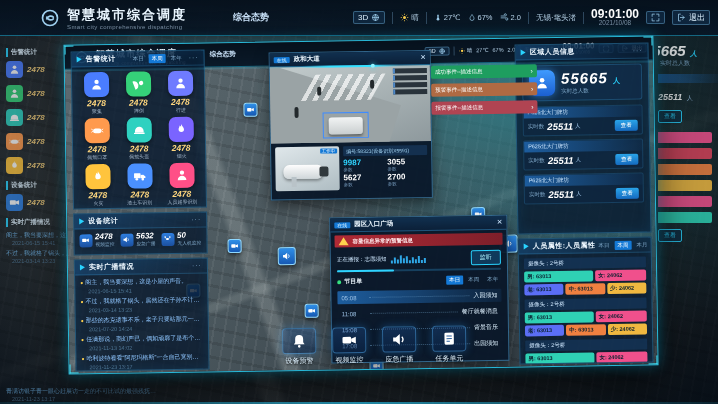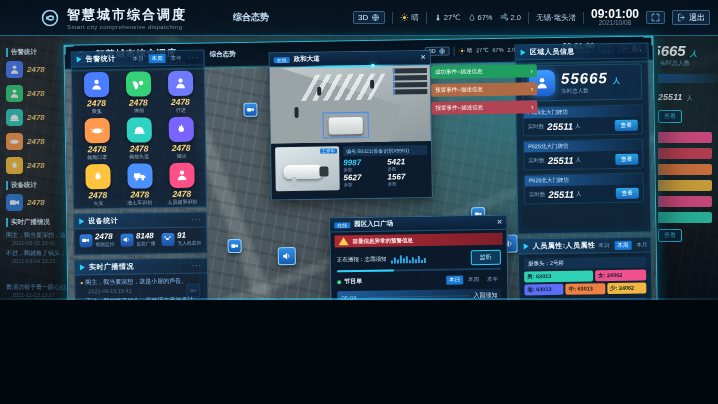--- a/index.html
+++ b/index.html
@@ -1,17 +1,17 @@
 <!DOCTYPE html>
 <html><head>
 <meta charset="utf-8">
 <style>
   html,body{margin:0;padding:0;background:#02070d;}
   *{box-sizing:border-box;font-family:"Liberation Sans","DejaVu Sans",sans-serif;}
-  .stage{position:relative;width:718px;height:300px;overflow:hidden;background:#06121e;}
+  .stage{position:relative;width:718px;height:404px;overflow:hidden;background:#06121e;}
 
   
   .cityscape{position:absolute;inset:0;
     background:
       radial-gradient(ellipse at 78% 12%, rgba(45,125,135,.85), transparent 42%),
       radial-gradient(ellipse at 95% 55%, rgba(40,110,125,.5), transparent 35%),
       repeating-linear-gradient(100deg, rgba(255,255,255,.06) 0 2px, transparent 2px 11px),
       repeating-linear-gradient(12deg, rgba(0,0,0,.10) 0 3px, transparent 3px 14px),
       linear-gradient(70deg, transparent 30%, rgba(230,235,230,.18) 31% 32.5%, transparent 33.5%),
       linear-gradient(160deg, transparent 55%, rgba(220,228,222,.14) 56% 57%, transparent 58%),
@@ -167,21 +167,21 @@
   .v-list div{height:5px;margin-bottom:2px;background:rgba(10,20,30,.8);border-left:2px solid #4f89c8;}
   .cam-info{display:flex;gap:4px;padding:4px;}
   .cam-pic{position:relative;width:64px;height:44px;border-radius:2px;background:linear-gradient(160deg,#dfe7ea,#aebcc2);overflow:hidden;}
   .cam-tag{position:absolute;right:2px;top:2px;font-size:4.5px;background:#1479d6;color:#fff;padding:0 2px;border-radius:1px;}
   .cam-body{position:absolute;left:8px;top:18px;width:40px;height:14px;background:linear-gradient(180deg,#fdfdfd,#cfd6d9);border-radius:6px;box-shadow:0 2px 3px rgba(0,0,0,.35);}
   .cam-lens{position:absolute;left:44px;top:20px;width:9px;height:10px;background:#30383c;border-radius:2px;}
   .cam-mount{position:absolute;left:16px;top:30px;width:5px;height:10px;background:#b9c3c8;}
   .cam-stats{flex:1;}
   .code{font-size:5px;color:#9fd0ef;background:#14304f;padding:2px 3px;border-radius:1px;white-space:nowrap;overflow:hidden;}
   .cs-grid{display:grid;grid-template-columns:1fr 1fr;gap:2px 4px;margin-top:3px;}
-  .cs-v{font-size:8px;font-weight:bold;font-style:italic;color:#fff;line-height:1;}
+  .cs-v{font-size:8px;font-weight:bold;color:#fff;line-height:1;}
   .cs-v.cy{color:#2fd4ff;}
   .cs-l{font-size:4.5px;color:#6f93b4;}
 
   
   .entpop{left:262px;top:176px;width:178px;height:146px;z-index:35;background:rgba(8,22,40,.94);border:1px solid rgba(90,180,235,.5);box-shadow:0 6px 14px rgba(0,0,0,.5);position:absolute;}
   .alertbar{display:flex;align-items:center;gap:4px;background:linear-gradient(90deg,#b02a35,#7e1f2a);margin:3px 4px;padding:2px 4px;border-radius:1px;}
   .warn-tri{width:0;height:0;border-left:5px solid transparent;border-right:5px solid transparent;border-bottom:8px solid #ffd24d;position:relative;}
   .alert-txt{color:#ffe9ec;font-size:5.5px;font-weight:bold;}
   .nowrow{display:flex;align-items:center;gap:4px;padding:2px 6px;}
   .now-lab{color:#cfe8ff;font-size:5.5px;white-space:nowrap;}
@@ -635,32 +635,32 @@
               <div class="d-lab">视频监控</div>
             </span>
         </div>
         <div class="d-item">
           <span class="d-ico">
               <svg width="8" height="8" viewBox="0 0 24 24">
                 <use href="#i-speaker"></use>
               </svg>
             </span>
           <span>
-              <div class="d-val">8148</div>
+              <div class="d-val">5632</div>
               <div class="d-lab">应急广播</div>
             </span>
         </div>
         <div class="d-item">
           <span class="d-ico">
               <svg width="8" height="8" viewBox="0 0 24 24">
                 <use href="#i-drone"></use>
               </svg>
             </span>
           <span>
-              <div class="d-val">91</div>
+              <div class="d-val">50</div>
               <div class="d-lab">无人机监控</div>
             </span>
         </div>
       </div>
     </div>
 
     <div class="panel bcast">
       <div class="p-head">
         <span class="arrow"></span>
         <span class="p-title">实时广播情况</span>
@@ -721,29 +721,29 @@
             <span class="cam-mount"></span>
         </div>
         <div class="cam-stats">
           <div class="code">编号:58321(设备识别X5591)</div>
           <div class="cs-grid">
             <div>
                 <div class="cs-v cy">9987</div>
                 <div class="cs-l">参数</div>
               </div>
             <div>
-                <div class="cs-v">5421</div>
+                <div class="cs-v">3055</div>
                 <div class="cs-l">参数</div>
               </div>
             <div>
                 <div class="cs-v">5627</div>
                 <div class="cs-l">参数</div>
               </div>
             <div>
-                <div class="cs-v">1567</div>
+                <div class="cs-v">2700</div>
                 <div class="cs-l">参数</div>
               </div>
           </div>
         </div>
       </div>
     </div>
 
     <div class="toast" style="top: 26px; background: rgb(30, 158, 95);">
       <span>成功事件--描述信息</span>
         <span class="chev">›</span>

